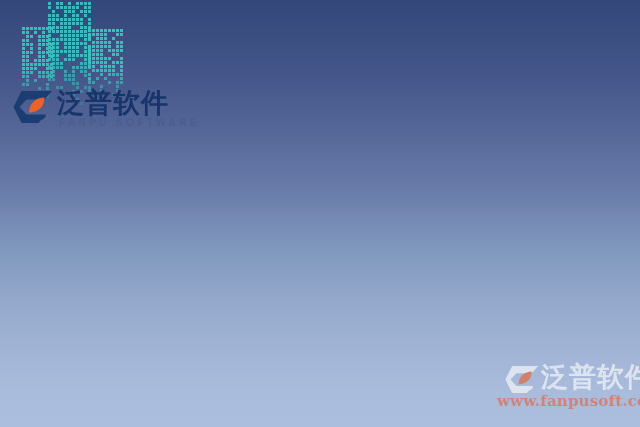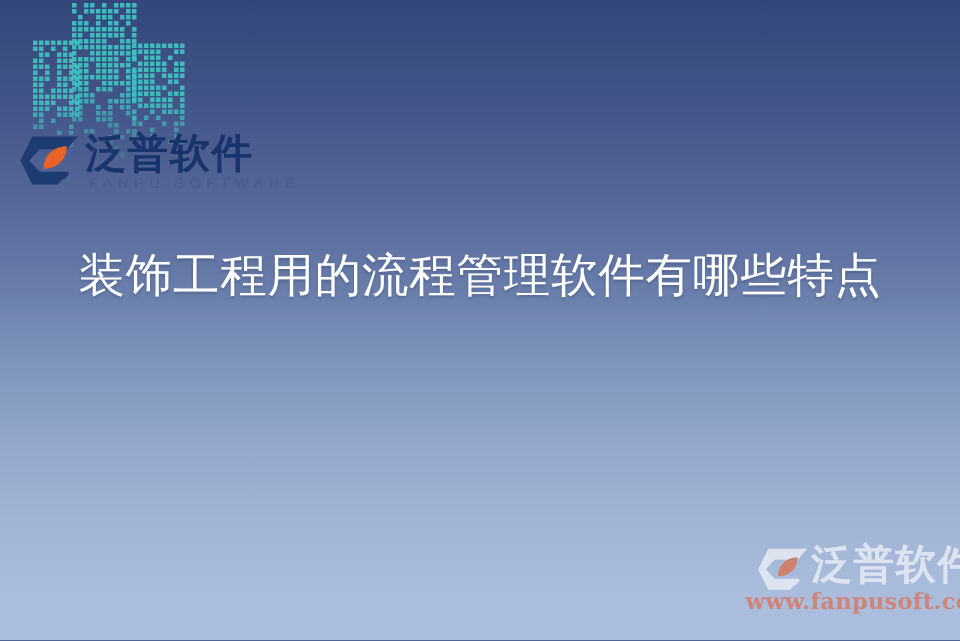--- a/index.html
+++ b/index.html
@@ -453,21 +453,20 @@
       <svg width="40" height="34" viewBox="0 0 40 34" xmlns="http://www.w3.org/2000/svg">
         <path d="M8.5 1 L39 1 L31.5 9.5 L13.5 9.5 L6.5 17 L13.5 24.5 L33 24.5 L25.5 33 L8.5 33 L0.5 17 Z" fill="#1d3c72"></path>
         <path d="M16 22.5 C16 13.5 23 7.5 31.5 7.5 C31.5 16.5 25 22.5 16 22.5 Z" fill="#e8622a"></path>
         <path d="M14.5 25.5 L33.5 25.5 L30 29.5 L11 29.5 Z" fill="#1d3c72"></path>
       </svg>
     </span>
     <span id="logo-cn">泛普软件</span>
     <span id="logo-en">FANPU SOFTWARE</span>
   </div>
 
-  <div id="headline">装饰工程用的流程管理软件有哪些特点</div>
 
   <div id="watermark">
     <span id="wm-mark">
       <svg width="34" height="29" viewBox="0 0 40 34" xmlns="http://www.w3.org/2000/svg">
         <path d="M8.5 1 L39 1 L31.5 9.5 L13.5 9.5 L6.5 17 L13.5 24.5 L33 24.5 L25.5 33 L8.5 33 L0.5 17 Z" fill="#ffffff"></path>
         <path d="M16 22.5 C16 13.5 23 7.5 31.5 7.5 C31.5 16.5 25 22.5 16 22.5 Z" fill="#e8622a"></path>
         <path d="M14.5 25.5 L33.5 25.5 L30 29.5 L11 29.5 Z" fill="#ffffff"></path>
       </svg>
     </span>
     <span id="wm-cn">泛普软件</span>

